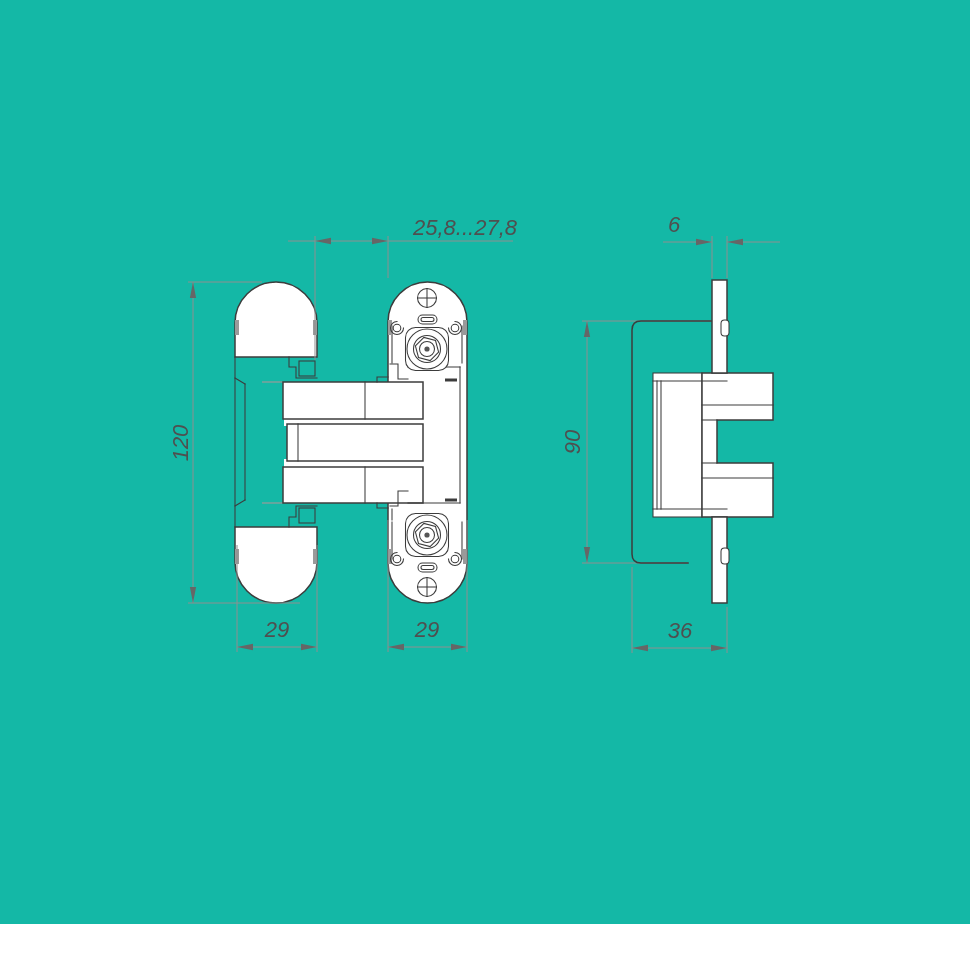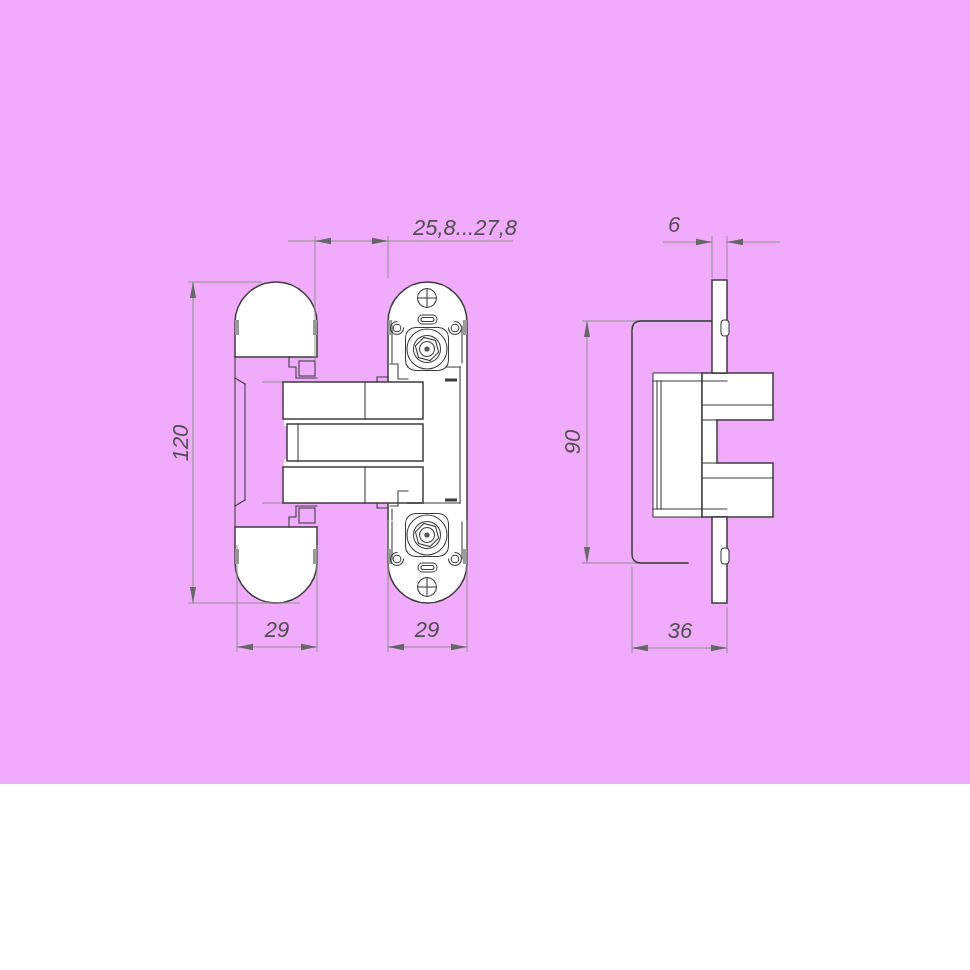--- a/index.html
+++ b/index.html
@@ -1,16 +1,16 @@
 <!DOCTYPE html>
 <html><head>
 <meta charset="utf-8">
 <style>
   html,body{margin:0;padding:0;background:#fff;}
-  #canvas{position:relative;width:970px;height:784px;background:#f0abfc;overflow:hidden;}
+  #canvas{position:relative;width:970px;height:924px;background:#14b8a6;overflow:hidden;}
   svg{display:block;}
   .ln  {stroke:#3c3c3c;stroke-width:1.5;fill:none;stroke-linecap:square;}
   .lnf {stroke:#3c3c3c;stroke-width:1.5;fill:#fff;stroke-linecap:square;}
   .tn  {stroke:#3c3c3c;stroke-width:1.05;fill:none;stroke-linecap:square;}
   .tnf {stroke:#3c3c3c;stroke-width:1.05;fill:#fff;stroke-linecap:square;}
   .cov {fill:#fff;stroke:none;}
   .dim {stroke:#8f8f8f;stroke-width:1;fill:none;stroke-linecap:butt;}
   .gry {stroke:#9a9a9a;stroke-width:1.2;fill:none;}
   .arr {fill:#666;stroke:none;}
   .notch{fill:#9a9a9a;stroke:none;}

